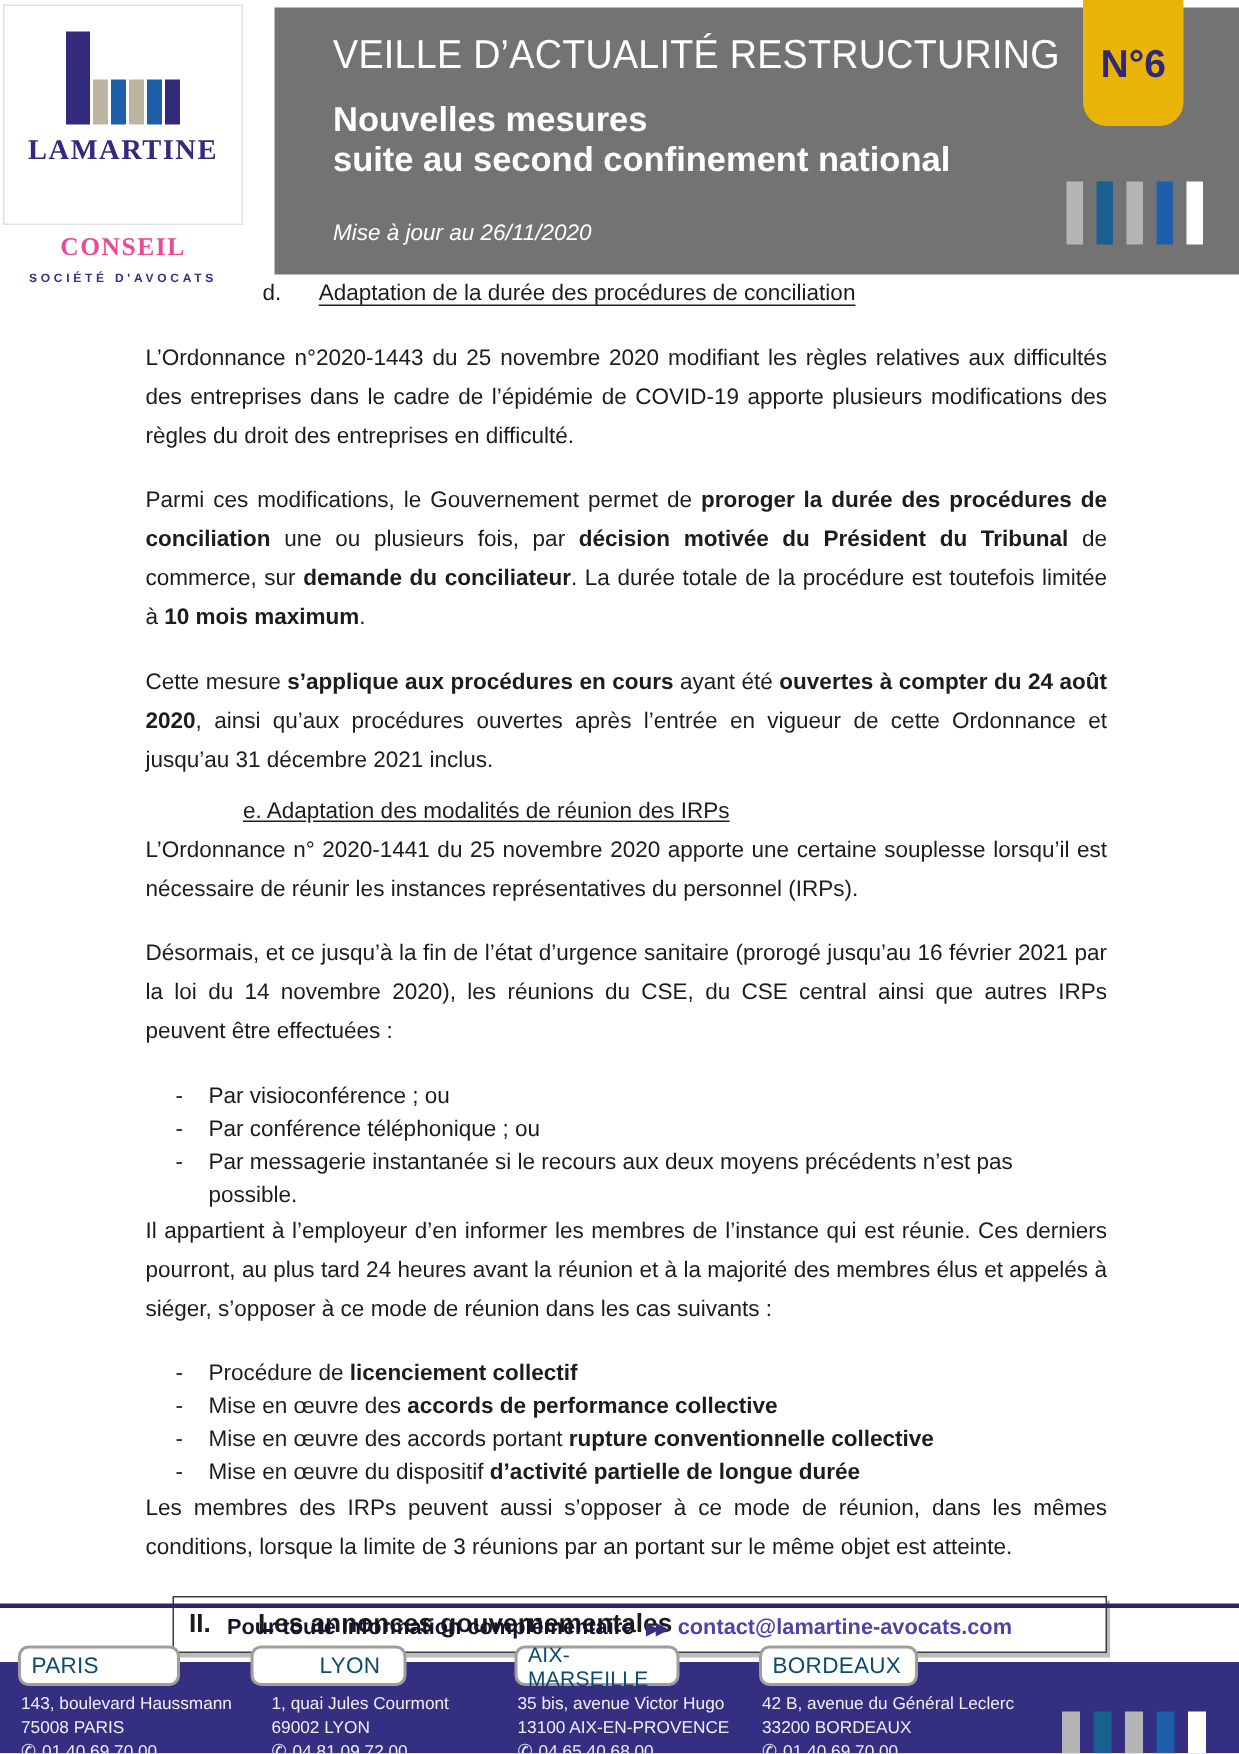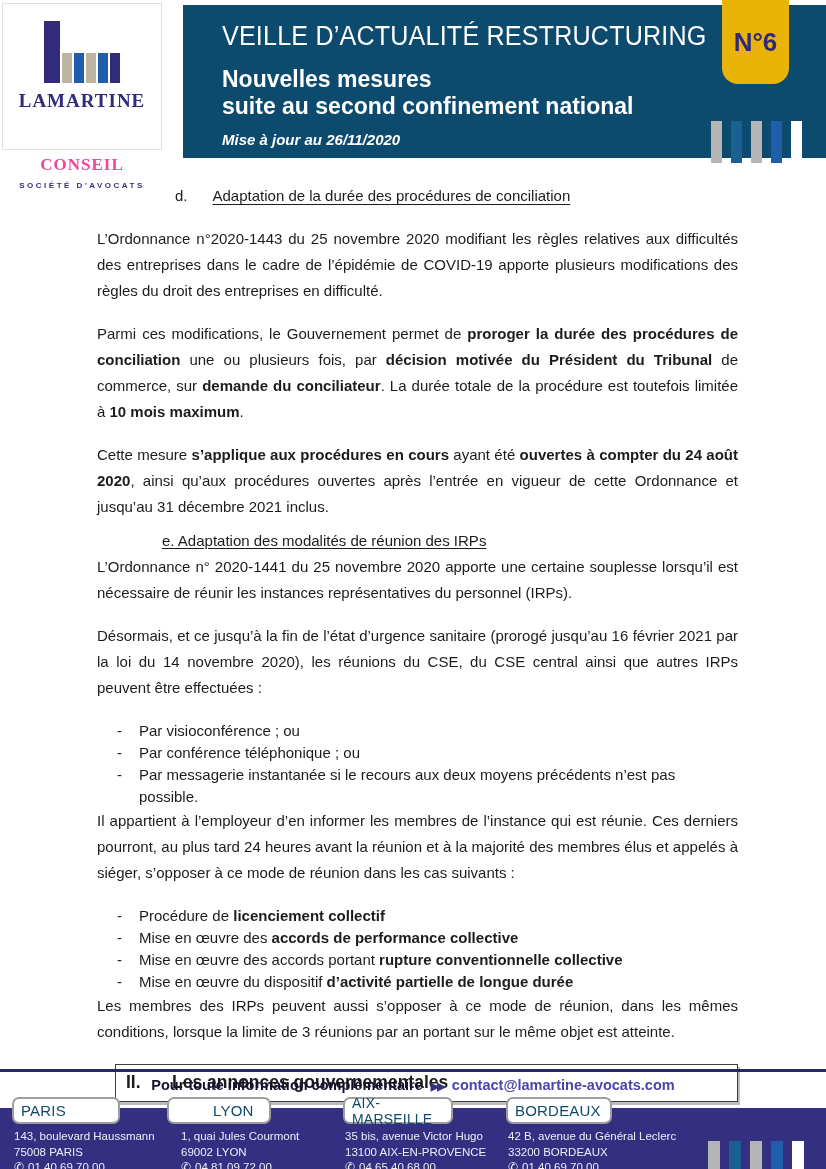--- a/index.html
+++ b/index.html
@@ -3,25 +3,25 @@
 <meta charset="utf-8">
 <style>
   * { margin:0; padding:0; box-sizing:border-box; }
   html,body { background:#fff; }
   .page {
     position:relative; width:826px; height:1169px; background:#fff;
     font-family:"Liberation Sans", sans-serif; color:#1c1c1c; overflow:hidden;
   }
 
   
-  .banner { position:absolute; left:183px; top:5px; right:0; height:153px; background:#0c4a6e; }
+  .banner { position:absolute; left:183px; top:5px; right:0; height:178px; background:#737373; }
   .banner-inner { padding:16px 0 0 39px; color:#fff; }
   .banner-title { font-size:27px; font-weight:400; letter-spacing:.2px; transform:scaleX(.93); transform-origin:left; white-space:nowrap; }
   .banner-sub { margin-top:14px; font-size:23px; font-weight:700; line-height:27px; }
-  .banner-date { margin-top:11px; font-size:15px; font-style:italic;font-weight:bold; }
+  .banner-date { margin-top:27px; font-size:15px; font-style:italic; }
 
   .logo-box { position:absolute; left:2px; top:3px; width:160px; height:147px; background:#fff; border:1px solid #e0e0e0; }
   .logo-bars { display:flex; align-items:flex-end; justify-content:center; gap:2px; height:64px; margin-top:15px; }
   .logo-bar-tall { width:16px; height:62px; background:#322a7b; }
   .logo-bar-s { width:10px; height:30px; }
   .c-tan { background:#bdb5a1; } .c-blue { background:#1f5ea8; } .c-indigo { background:#322a7b; }
   .logo-name1 { margin-top:7px; text-align:center; font-family:"Liberation Serif",serif; font-weight:700; font-size:19px; letter-spacing:1px; color:#322a7b; }
   .logo-name2 { text-align:center; font-family:"Liberation Serif",serif; font-weight:700; font-size:17px; letter-spacing:1px; color:#ec4899;margin-top:43px; }
   .logo-tagline { margin-top:6px; text-align:center; font-size:8px; letter-spacing:2.5px; color:#35307f; font-weight:700; }
 

